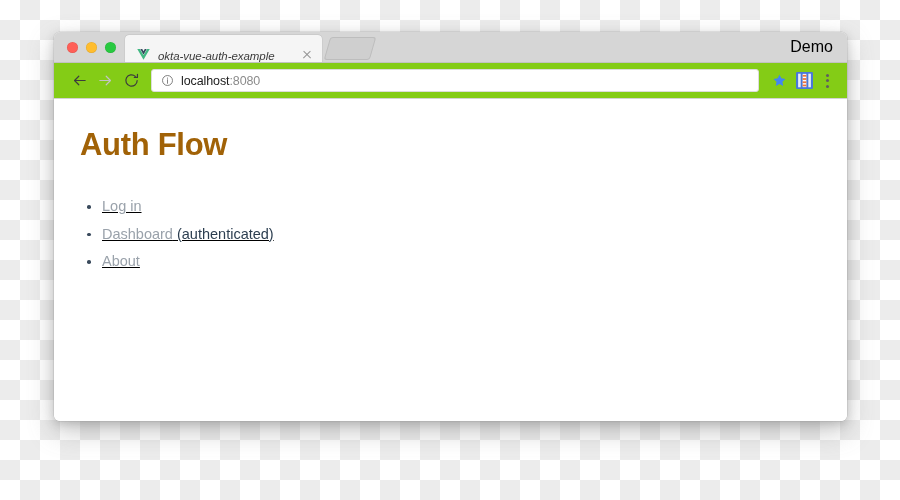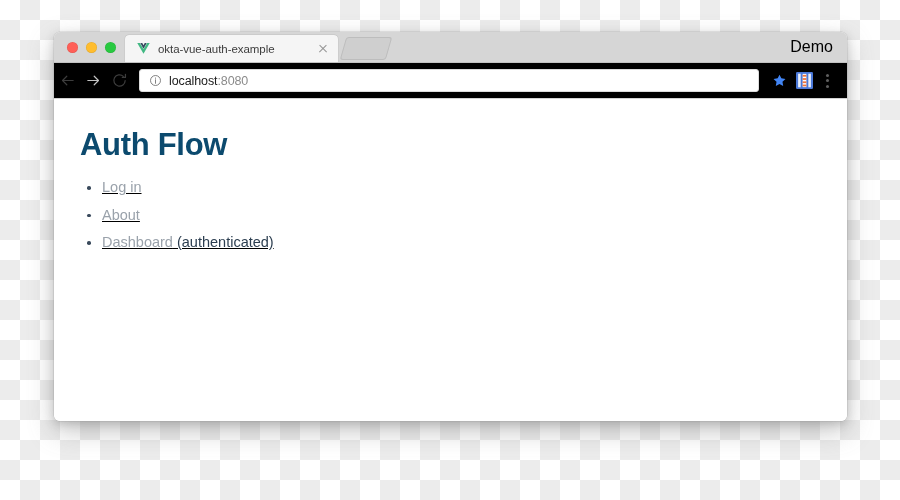--- a/index.html
+++ b/index.html
@@ -66,30 +66,31 @@
     border-radius: 50%;
     display: block;
   }
   .light.red    { background: #ff5f57; box-shadow: inset 0 0 0 0.5px rgba(0,0,0,0.10); }
   .light.yellow { background: #ffbd2e; box-shadow: inset 0 0 0 0.5px rgba(0,0,0,0.10); }
   .light.green  { background: #28c940; box-shadow: inset 0 0 0 0.5px rgba(0,0,0,0.10); }
 
   .tab {
     position: relative;
     height: 27px;
-    width: 213px;
+    width: 197px;
     background: #f5f5f5;
     border-top-left-radius: 4px;
     border-top-right-radius: 4px;
     display: flex;
-    align-items: center;
+    align-items: flex-end;
     padding: 0 8px 0 11px;
     box-sizing: border-box;
     box-shadow: 0 -0.5px 0 rgba(0,0,0,0.10), -0.5px 0 0 rgba(0,0,0,0.08), 0.5px 0 0 rgba(0,0,0,0.08);
     transform: skewX(0deg);
+    font-style: italic;
   }
   .tab .favicon {
     width: 15px;
     height: 15px;
     flex: none;
     margin-right: 7px;
     display: block;
   }
   .tab-title {
     flex: 1;
@@ -136,25 +137,25 @@
     margin-left: auto;
     padding: 0 14px 6px 0;
     font-size: 16px;
     color: #000000;
     white-space: nowrap;
   }
 
   
   .toolbar {
     height: 35px;
-    background: #000000;
+    background: #84cc16;
     border-bottom: 1px solid #d3d3d3;
     display: flex;
     align-items: center;
-    padding: 0 10px 0 0;
+    padding: 0 10px 0 12px;
     flex: none;
   }
   .nav-btn {
     width: 26px;
     height: 26px;
     flex: none;
     display: flex;
     align-items: center;
     justify-content: center;
   }
@@ -198,22 +199,22 @@
   
   .viewport {
     flex: 1;
     background: #ffffff;
     padding: 28px 0 0 26px;
     overflow: hidden;
   }
   .page-title {
     font-size: 31px;
     font-weight: bold;
-    color: #0c4a6e;
-    margin: 0 0 15px 0;
+    color: #a16207;
+    margin: 0 0 34px 0;
     letter-spacing: -0.3px;
   }
   ul.nav-list {
     list-style: none;
     margin: 0 0 0 0;
     padding: 0;
     text-decoration: underline;
   }
   ul.nav-list li {
     position: relative;
@@ -336,23 +337,23 @@
 
     <div class="viewport">
 
       <h1 class="page-title">Auth Flow</h1>
 
       <ul class="nav-list">
         <li>
           <a class="nav-link" href="#">Log in</a>
         </li>
         <li>
+          <a class="nav-link" href="#">Dashboard</a><span>&nbsp;</span><span class="note">(authenticated)</span>
+        </li>
+        <li>
           <a class="nav-link" href="#">About</a>
         </li>
-        <li>
-          <a class="nav-link" href="#">Dashboard</a><span>&nbsp;</span><span class="note">(authenticated)</span>
-        </li>
       </ul>
 
     </div>
 
   </div>
 </div>
 
 </body></html>

